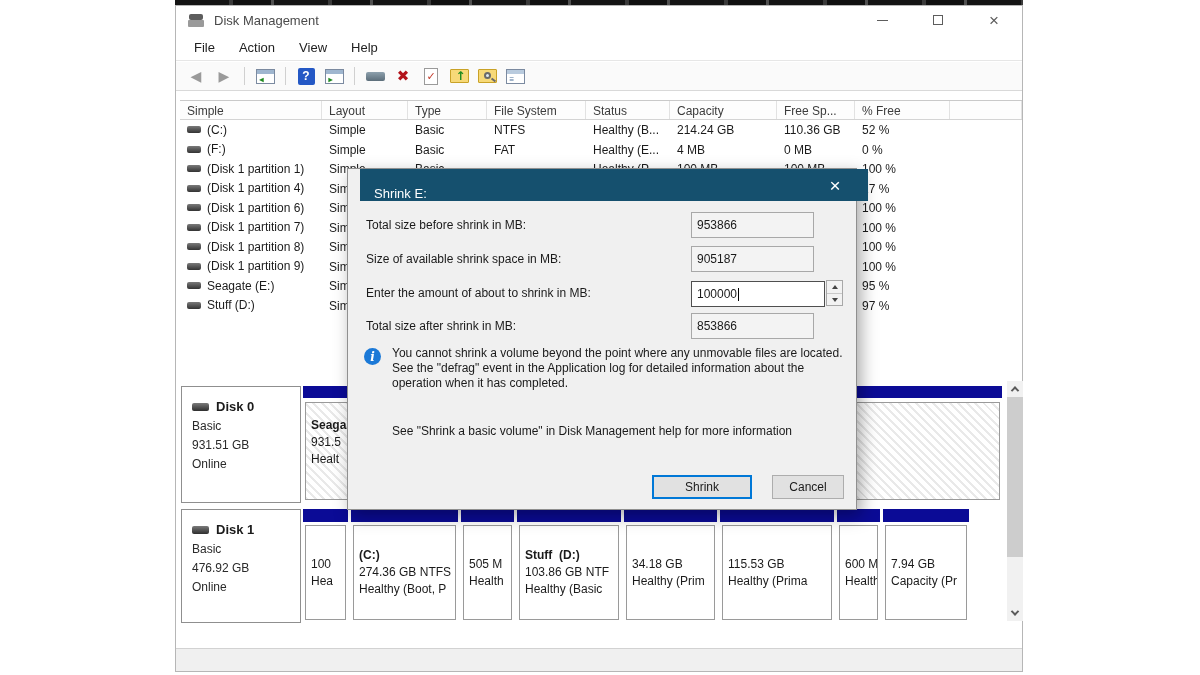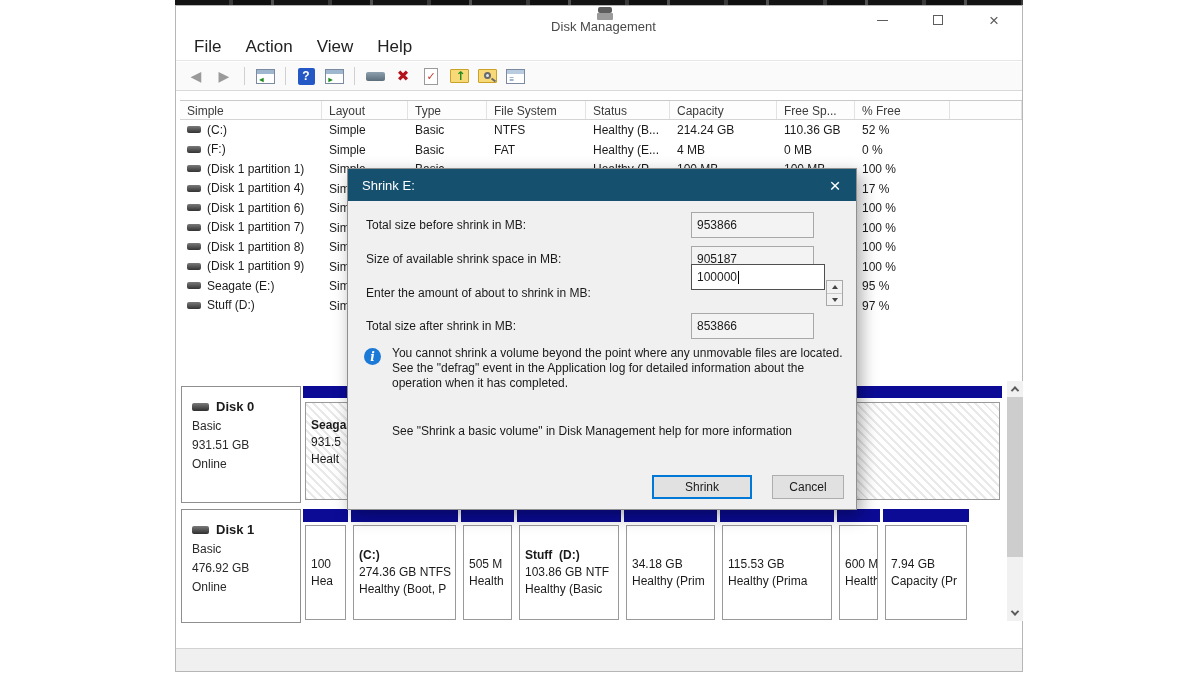--- a/index.html
+++ b/index.html
@@ -9,34 +9,34 @@
 
   
   .top-strip { position:absolute; left:175px; top:0; width:848px; height:5px;
     background:repeating-linear-gradient(90deg,#141414 0 54px,#3a3a3a 54px 58px,#101010 58px 96px,#505050 96px 99px); }
 
   
   .window { position:absolute; left:175px; top:5px; width:848px; height:667px;
             background:#fff; border:1px solid #b6b6b6; }
 
   .titlebar { position:absolute; left:0; top:0; width:846px; height:28px; background:#fff;
-              display:flex; align-items:center;flex-direction:column; }
+              display:flex; align-items:center; }
   .app-icon { width:17px; height:14px; margin-left:12px; position:relative; }
   .app-icon .ai-top { position:absolute; left:1px; top:1px; width:14px; height:6px; background:#5d5d5d; border-radius:2px; }
   .app-icon .ai-bot { position:absolute; left:0; top:7px; width:16px; height:7px; background:#9a9a9a; border-radius:1px; }
   .title { margin-left:9px; font-size:13px; color:#4a4a4a; }
   .win-btns { position:absolute; right:0; top:0; height:28px; display:flex; }
   .win-btn { width:56px; height:28px; display:flex; align-items:center; justify-content:center; color:#5d5d5d; }
   .glyph-min { width:11px; height:1px; background:#5d5d5d; }
   .glyph-max { width:10px; height:10px; border:1px solid #5d5d5d; }
   .glyph-close { font-size:17px; line-height:1; color:#5d5d5d; }
 
   .menubar { position:absolute; left:0; top:28px; width:846px; height:27px; background:#fff;
              border-bottom:1px solid #e6e6e6; display:flex; align-items:center; padding-left:6px; }
-  .menu-item { font-size:17px; color:#222; padding:5px 12px; }
+  .menu-item { font-size:13px; color:#222; padding:5px 12px; }
 
   .toolbar { position:absolute; left:0; top:56px; width:846px; height:29px; background:#fafafa;
              border-bottom:1px solid #d9d9d9; display:flex; align-items:center; padding-left:8px; gap:4px; }
   .tb-icon { width:24px; height:22px; display:flex; align-items:center; justify-content:center; position:relative; }
   .tb-sep { width:1px; height:18px; background:#d0d0d0; margin:0 4px; }
   .arrow-glyph { font-family:"DejaVu Sans", sans-serif; font-size:14px; color:#9a9a9a; }
   .mini-win { width:19px; height:15px; border:1px solid #7b8aa0; background:#fff; position:relative; }
   .mini-win .mw-top { position:absolute; left:0; top:0; width:100%; height:4px; background:#9fb6cf; }
   .mini-win .mw-mark { position:absolute; left:3px; top:6px; font-size:8px; line-height:1; color:#1f8a1f; font-weight:bold; }
   .help-sq { width:17px; height:17px; background:#2458c5; color:#fff; font-weight:bold; font-size:12px;
@@ -88,22 +88,22 @@
   .legendbar { position:absolute; left:0; top:620px; width:846px; height:22px; background:#f0f0f0;
                border-top:1px solid #bdbdbd; display:flex; align-items:center; padding-left:10px; gap:10px; }
   .leg-item { display:flex; align-items:center; gap:7px; }
   .leg-sq { width:12px; height:12px; }
   .leg-txt { font-size:12px; }
   .statusbar { position:absolute; left:0; top:642px; width:846px; height:23px; background:#f0f0f0; border-top:1px solid #d2d2d2; }
 
   
   .dialog { position:absolute; left:347px; top:168px; width:510px; height:342px; background:#f0f0f0;
             border:1px solid #8f8f8f; box-shadow:4px 6px 16px rgba(0,0,0,.35); }
-  .dlg-title { position:absolute; left:0; top:0; width:508px; height:32px; background:#15506e;
-               display:flex; align-items:center; }
+  .dlg-title { position:absolute; left:12px; top:0; width:508px; height:32px; background:#15506e;
+               display:flex; align-items:flex-end; }
   .dlg-title-txt { color:#fff; font-size:13px; margin-left:14px; }
   .dlg-close { position:absolute; right:6px; top:0; width:30px; height:32px; display:flex; align-items:center;
                justify-content:center; color:#fff; font-size:19px; line-height:1; }
   .dlg-label { position:absolute; left:18px; font-size:12px; color:#1a1a1a; }
   .dlg-box { position:absolute; left:343px; width:123px; height:26px; background:#f3f3f3;
              border:1px solid #a8a8a8; font-size:12px; padding:5px 0 0 5px; color:#1a1a1a; }
   .dlg-box.edit { width:134px; background:#fff; border:1px solid #4f4f4f; }
   .caret { display:inline-block; width:1px; height:13px; background:#000; vertical-align:text-bottom; margin-left:1px; }
   .spin { position:absolute; left:478px; top:111px; width:17px; height:26px; border:1px solid #a8a8a8; background:#f2f2f2; }
   .spin-btn { width:15px; height:12px; display:flex; align-items:center; justify-content:center; }
@@ -466,21 +466,21 @@
     </div>
     <div class="dlg-close">×</div>
 
     <div class="dlg-label" style="top:49px;">Total size before shrink in MB:</div>
     <div class="dlg-box" style="top:43px;">953866</div>
 
     <div class="dlg-label" style="top:83px;">Size of available shrink space in MB:</div>
     <div class="dlg-box" style="top:77px;">905187</div>
 
     <div class="dlg-label" style="top:117px;">Enter the amount of about to shrink in MB:</div>
-    <div class="dlg-box edit" style="top:95px;"><span>100000</span><span class="caret"></span></div>
+    <div class="dlg-box edit" style="top:112px;"><span>100000</span><span class="caret"></span></div>
     <div class="spin">
       <div class="spin-btn">
           <span class="tri-up"></span>
         </div>
       <div class="spin-btn">
           <span class="tri-down"></span>
         </div>
     </div>
 
     <div class="dlg-label" style="top:150px;">Total size after shrink in MB:</div>

